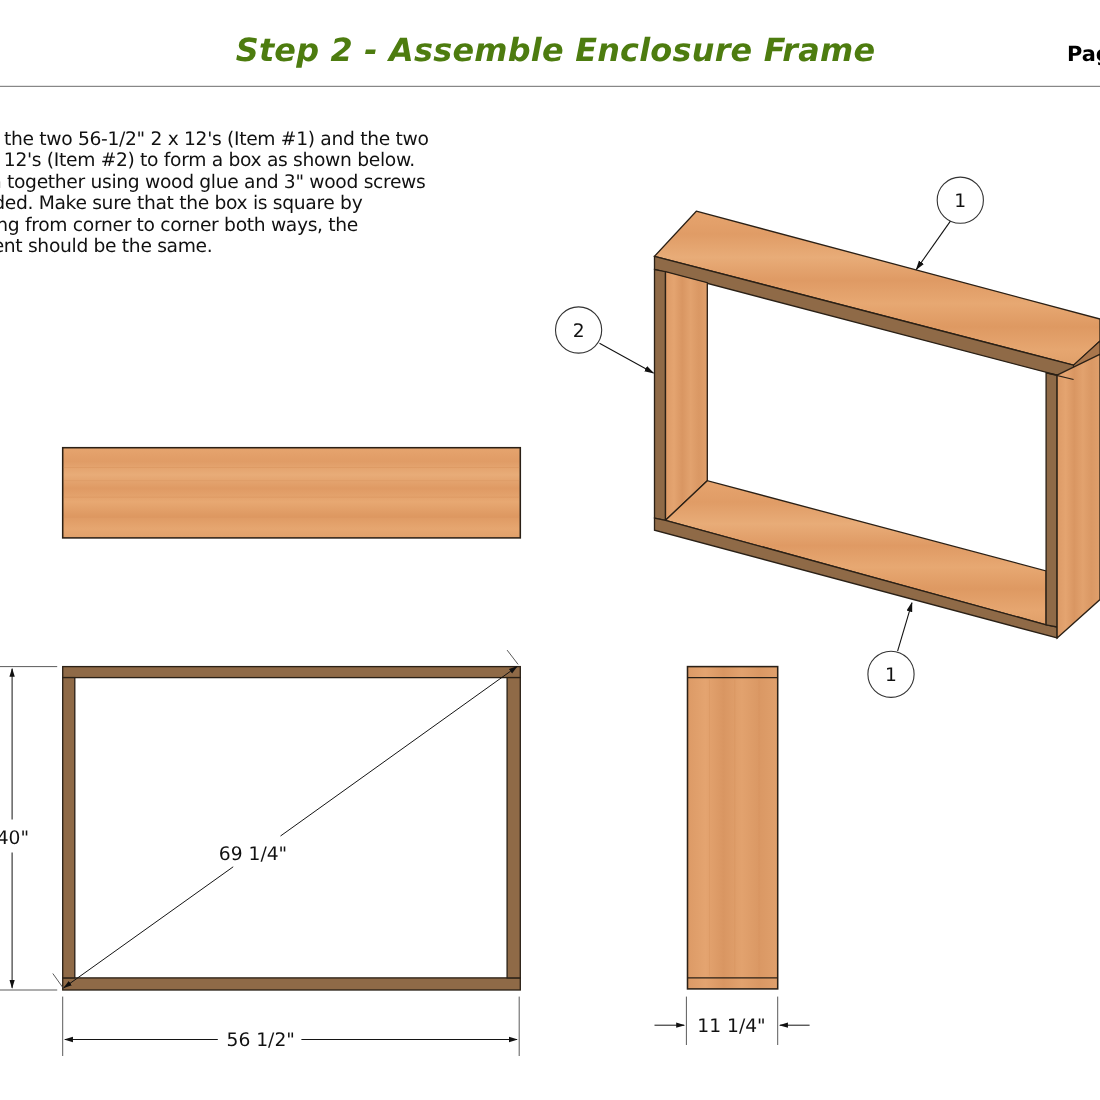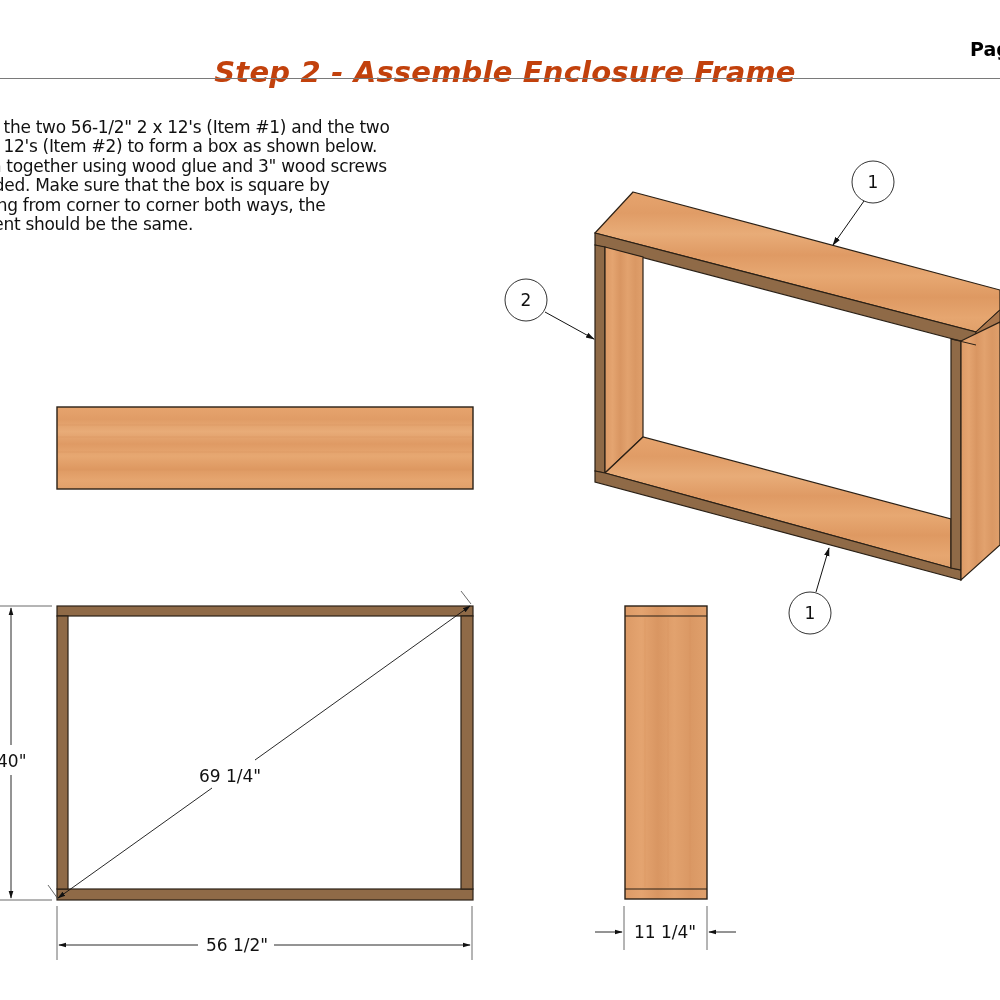--- a/index.html
+++ b/index.html
@@ -1,20 +1,20 @@
 <!DOCTYPE html>
 <html><head>
 <meta charset="utf-8">
 <style>
   html, body { margin: 0; padding: 0; background: #ffffff; }
   body { width: 1000px; height: 1000px; position: relative; overflow: hidden; font-family: "DejaVu Sans", sans-serif; color: #111; }
   .title {
     position: absolute; left: 0; top: 28px; width: 1000px; text-align: center;
     font-family: "DejaVu Sans", sans-serif; font-weight: bold; font-style: italic;
-    font-size: 29px; letter-spacing: 0.2px; color: #c2410c; margin-top: 27px;
+    font-size: 29px; letter-spacing: 0.2px; color: #4d7c0f;
   }
   .title span { position: relative; left: 5px; }
   .page-label {
     position: absolute; left: 970px; top: 38px; font-weight: bold; font-size: 19px;
     font-family: "DejaVu Sans", sans-serif; color: #000; white-space: nowrap;
   }
   .rule { position: absolute; left: 0; top: 78px; width: 1000px; height: 1px; background: #7a7a7a; }
   .instructions {
     position: absolute; left: -28px; top: 118px; width: 510px;
     font-family: "DejaVu Sans", sans-serif; font-size: 17px; line-height: 19.4px;

